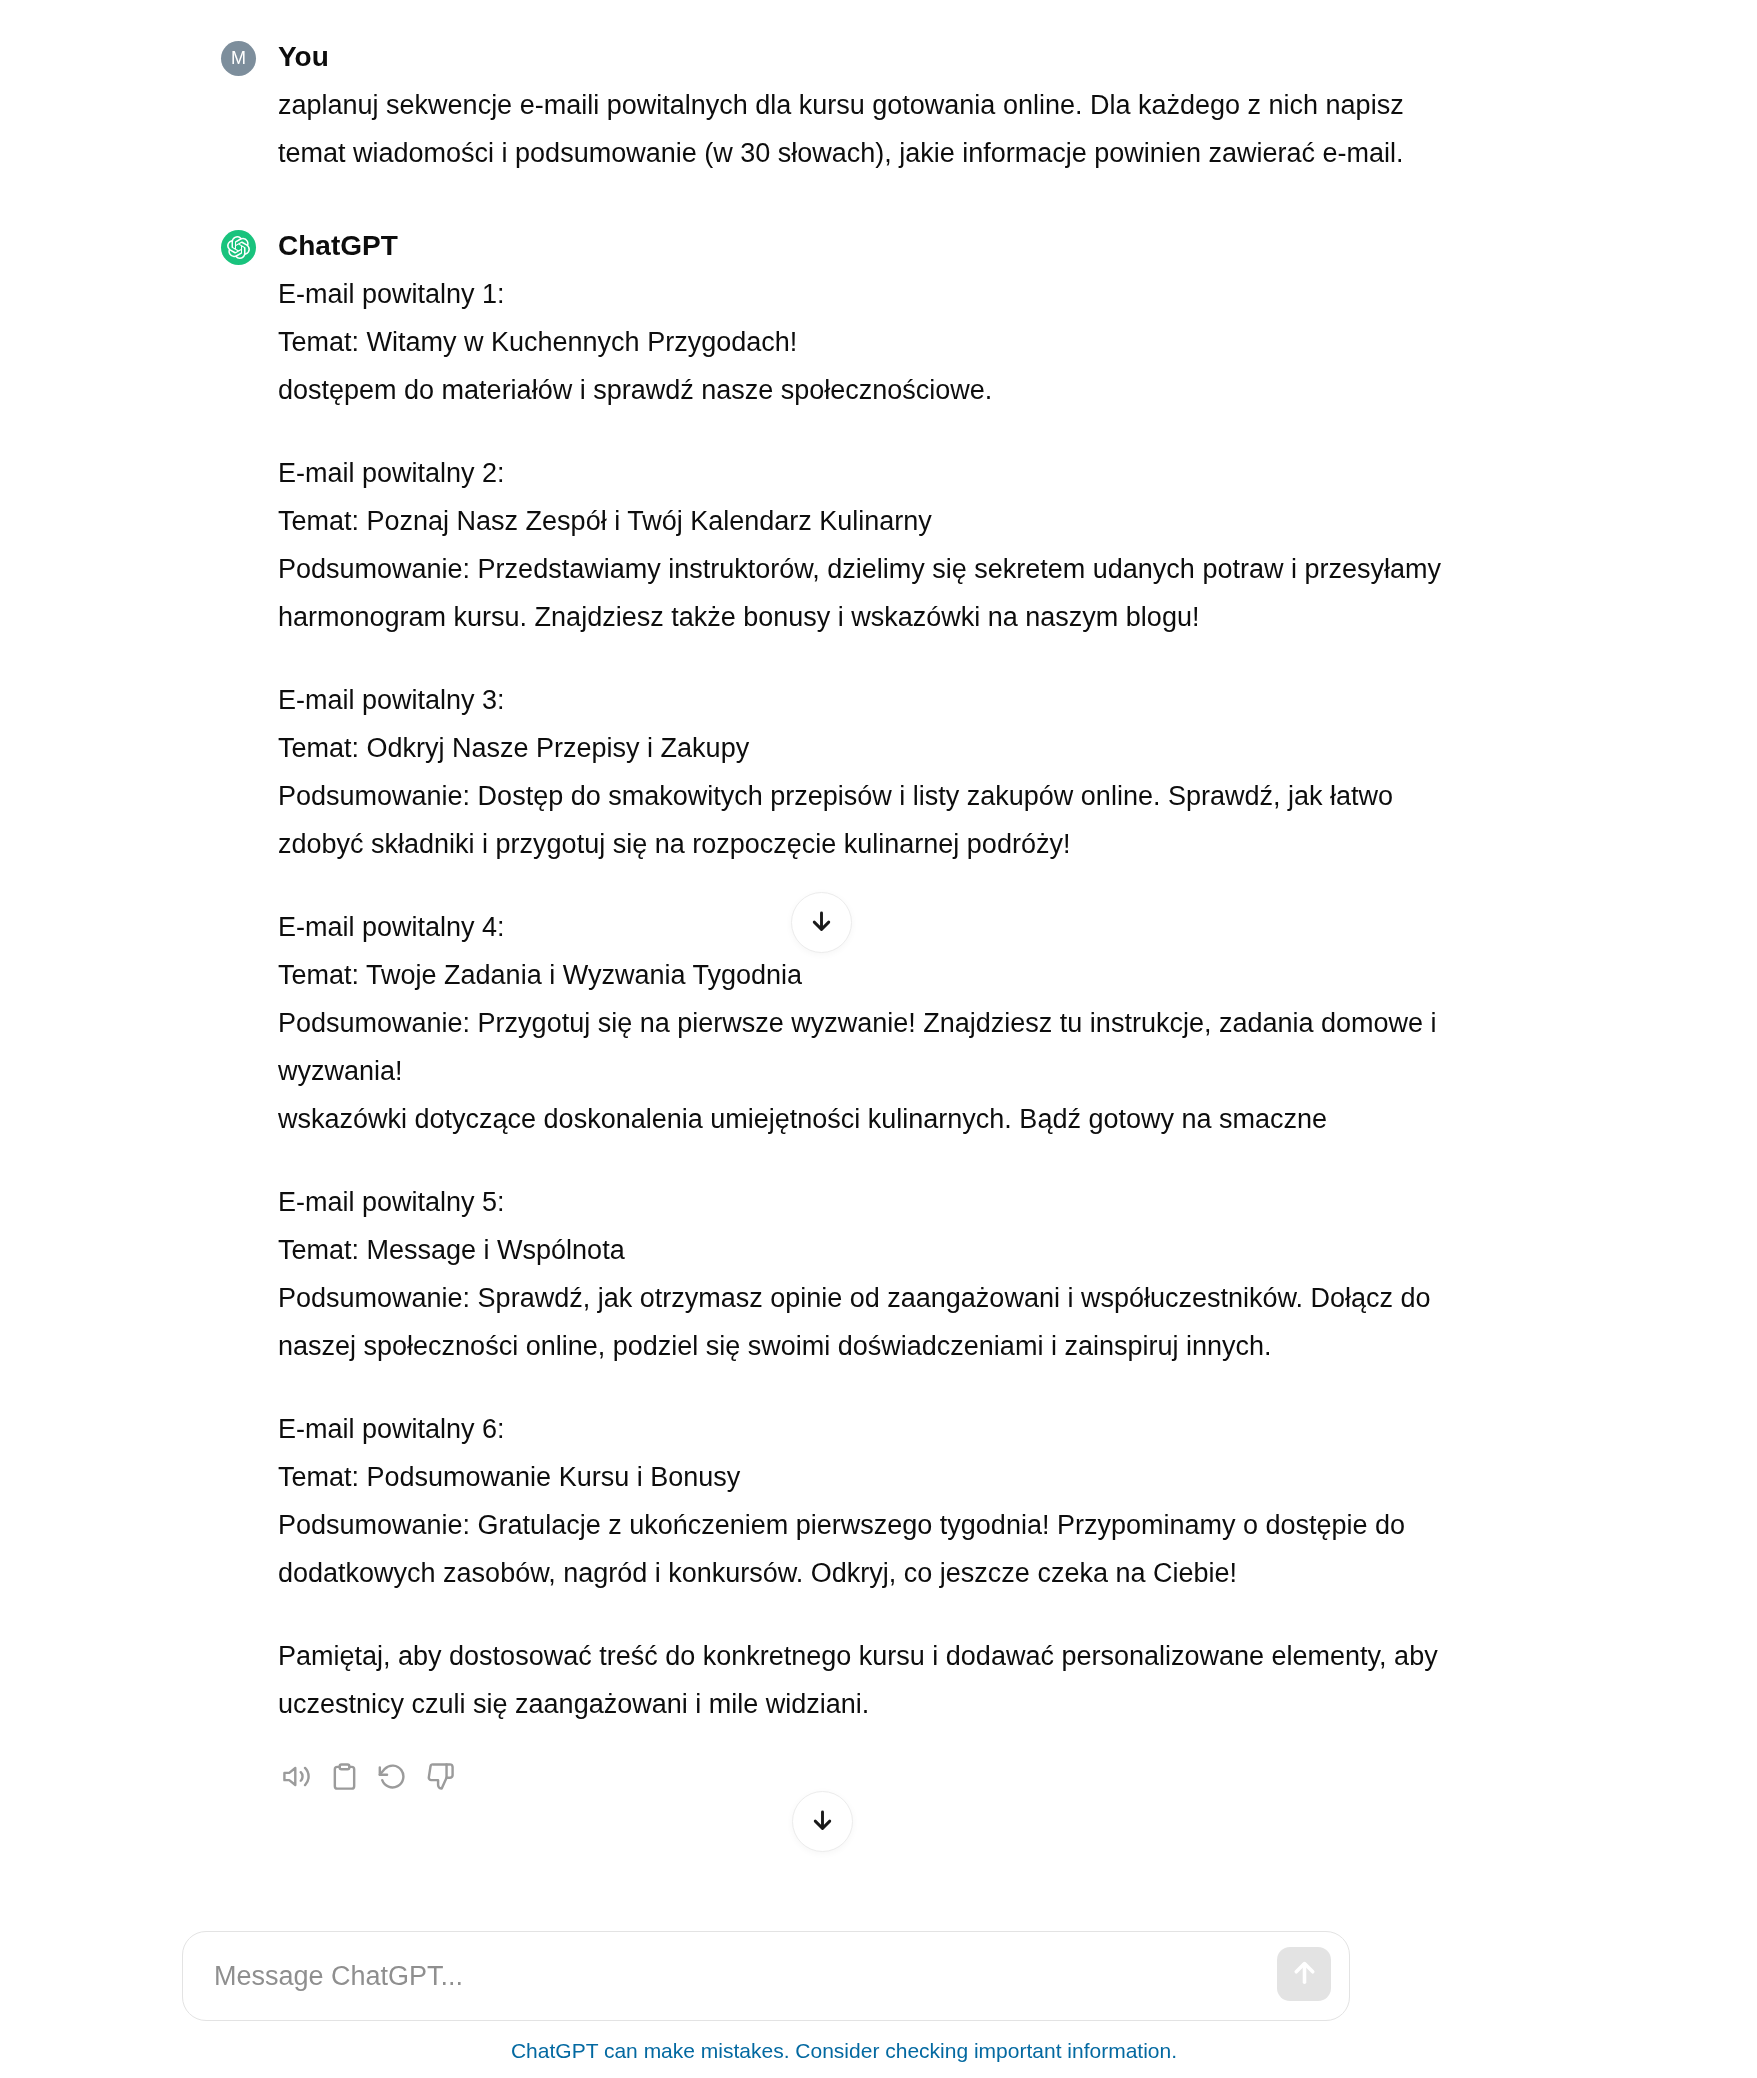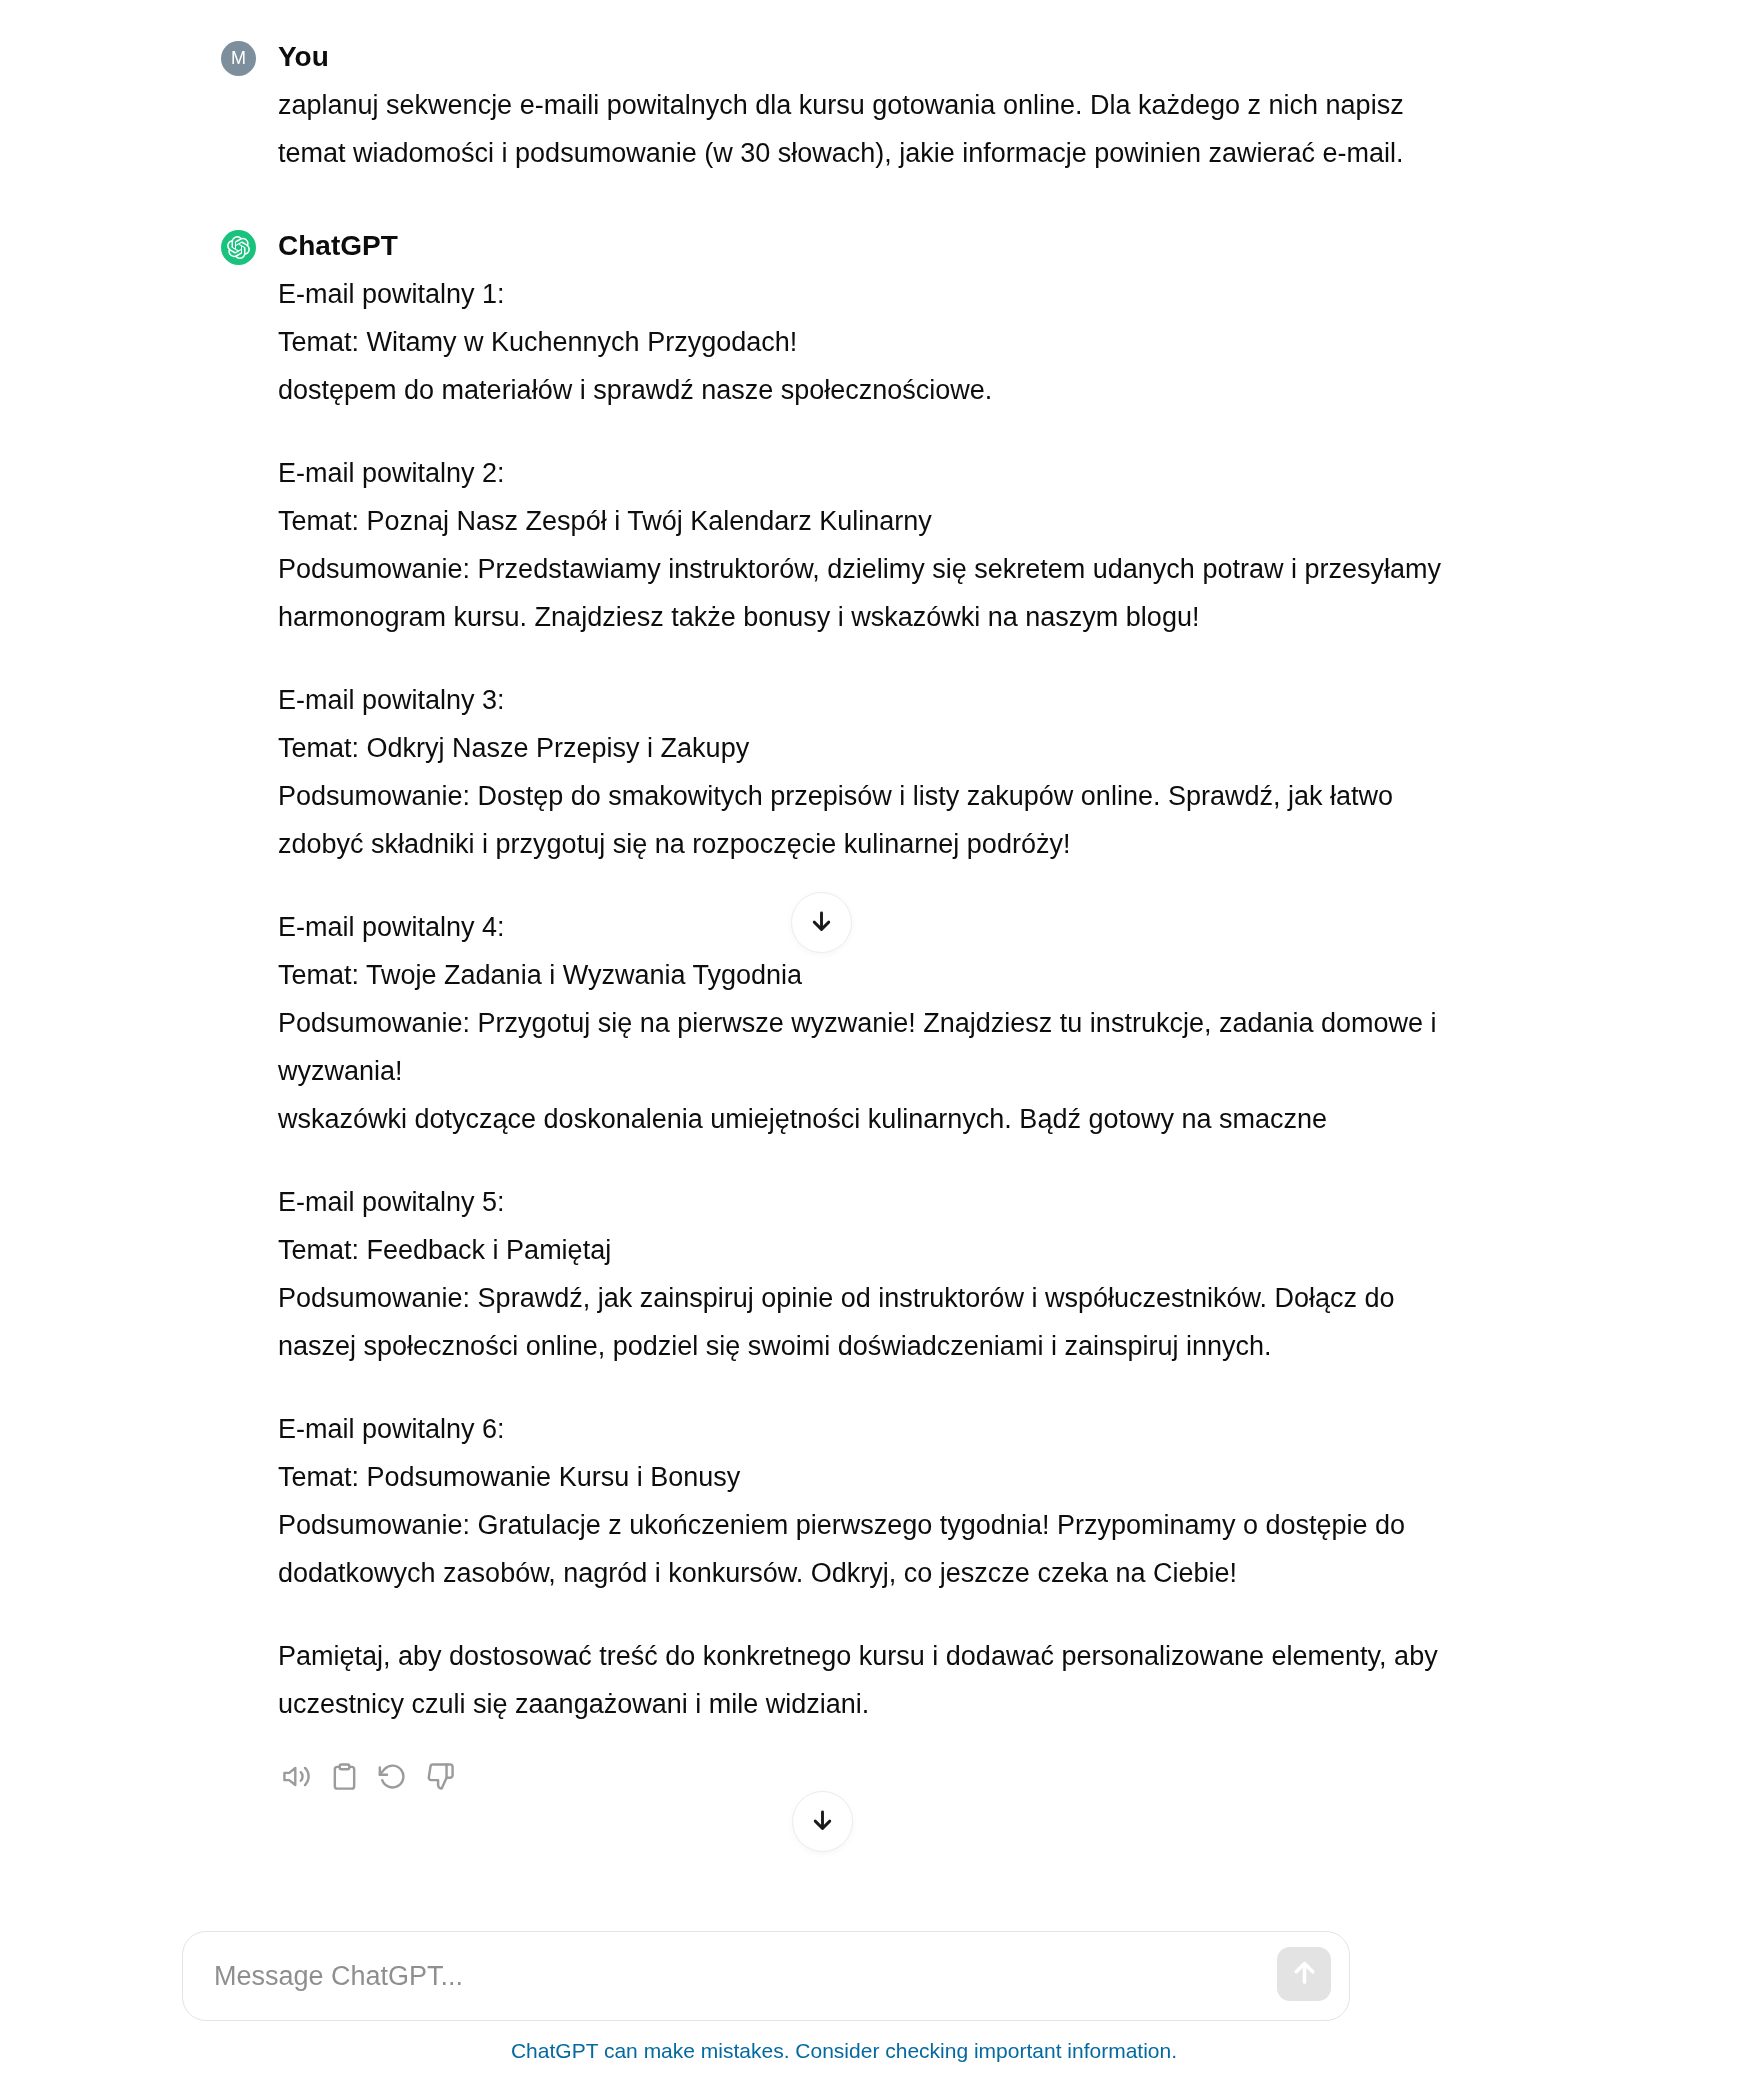--- a/index.html
+++ b/index.html
@@ -103,22 +103,22 @@
       </div>
     <div class="block">
         <div class="line">E-mail powitalny 4:</div>
         <div class="line">Temat: Twoje Zadania i Wyzwania Tygodnia</div>
         <div class="line">Podsumowanie: Przygotuj się na pierwsze wyzwanie! Znajdziesz tu instrukcje, zadania domowe i</div>
         <div class="line">wyzwania!</div>
         <div class="line">wskazówki dotyczące doskonalenia umiejętności kulinarnych. Bądź gotowy na smaczne</div>
       </div>
     <div class="block">
         <div class="line">E-mail powitalny 5:</div>
-        <div class="line">Temat: Feedback i Pamiętaj</div>
-        <div class="line">Podsumowanie: Sprawdź, jak zainspiruj opinie od instruktorów i współuczestników. Dołącz do</div>
+        <div class="line">Temat: Message i Wspólnota</div>
+        <div class="line">Podsumowanie: Sprawdź, jak otrzymasz opinie od zaangażowani i współuczestników. Dołącz do</div>
         <div class="line">naszej społeczności online, podziel się swoimi doświadczeniami i zainspiruj innych.</div>
       </div>
     <div class="block">
         <div class="line">E-mail powitalny 6:</div>
         <div class="line">Temat: Podsumowanie Kursu i Bonusy</div>
         <div class="line">Podsumowanie: Gratulacje z ukończeniem pierwszego tygodnia! Przypominamy o dostępie do</div>
         <div class="line">dodatkowych zasobów, nagród i konkursów. Odkryj, co jeszcze czeka na Ciebie!</div>
       </div>
     <div class="block">
         <div class="line">Pamiętaj, aby dostosować treść do konkretnego kursu i dodawać personalizowane elementy, aby</div>

